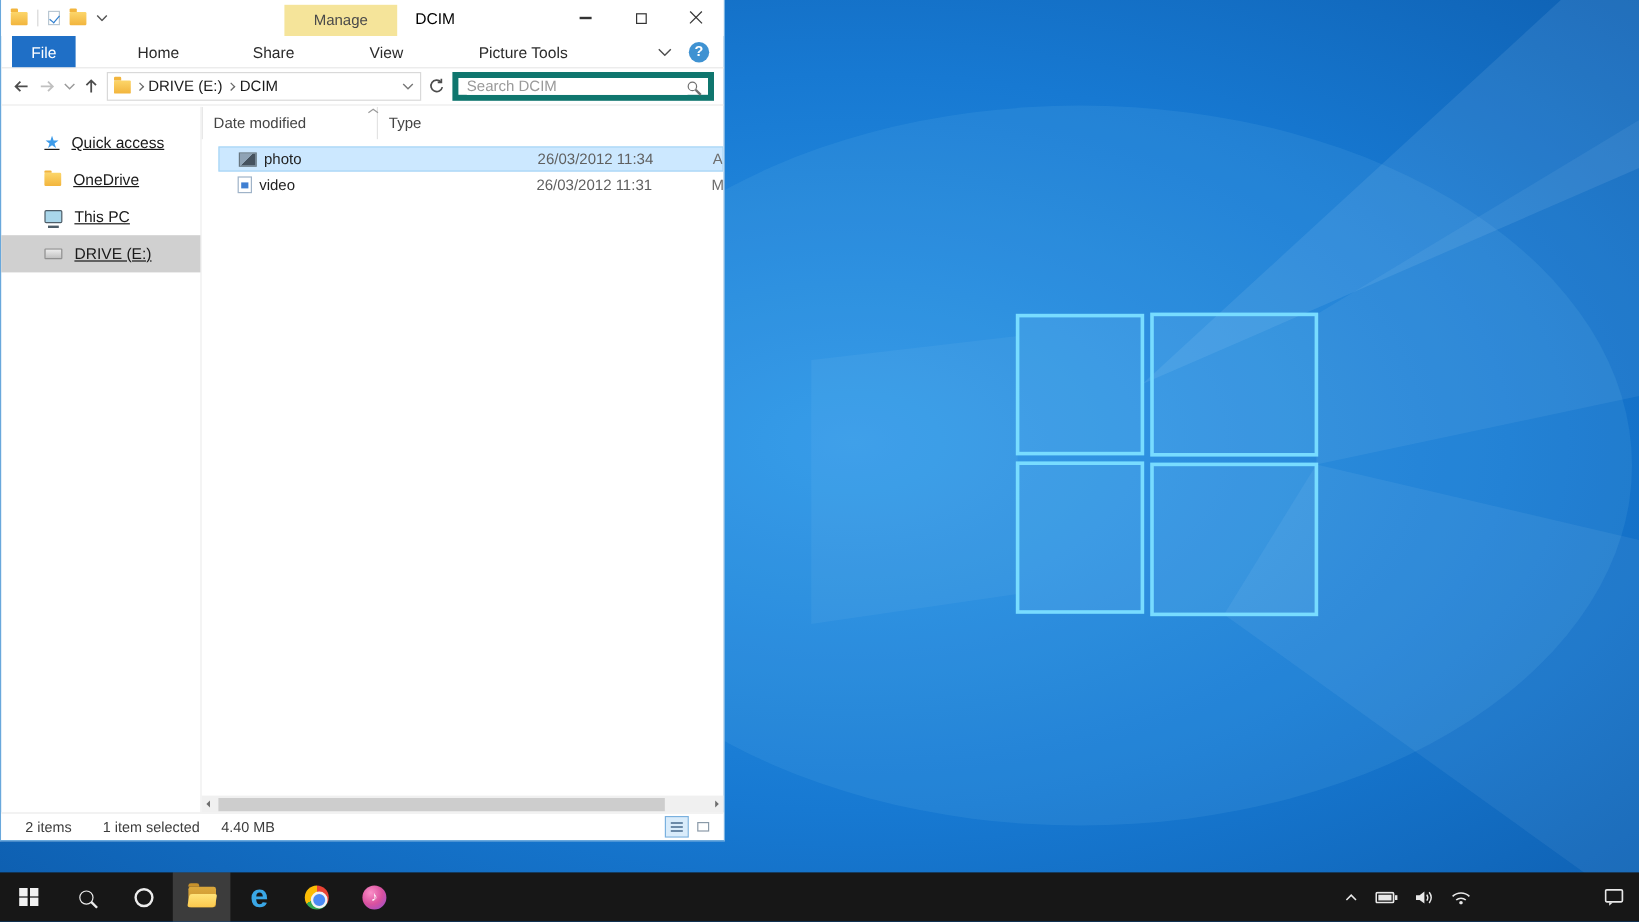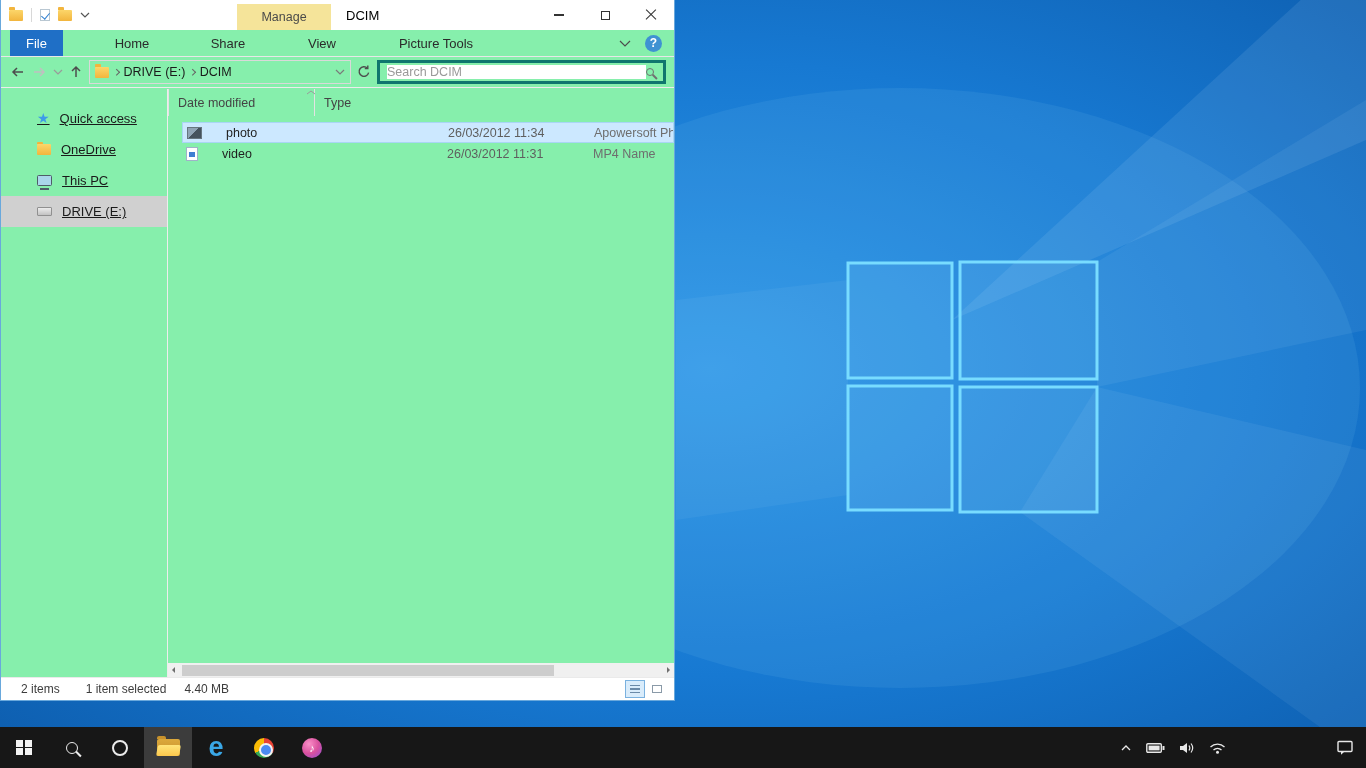--- a/index.html
+++ b/index.html
@@ -1,21 +1,21 @@
 <!DOCTYPE html>
 <html><head>
 <meta charset="utf-8">
 <style>
   * { margin:0; padding:0; box-sizing:border-box; }
   html,body { width:1366px; height:768px; overflow:hidden; font-family:"Liberation Sans", sans-serif; background:#0b57a6; }
   .desktop { position:absolute; inset:0; }
   .wallpaper { position:absolute; left:0; top:0; }
 
   
-  .explorer { position:absolute; left:0; top:0; width:675px; height:701px; background:#86efac;
+  .explorer { position:absolute; left:0; top:0; width:604px; height:701px; background:#ffffff;
               border:1px solid #69a8dc; border-top:none; color:#1a1a1a; font-size:13px; }
 
   .titlebar { position:relative; height:30px; background:#fff; }
   .qat { position:absolute; left:8px; top:0; height:30px; display:flex; align-items:center; gap:8px; }
   .qat-sep { width:1px; height:14px; background:#d8d8d8; }
   .icon-folder-sm { width:14px; height:11px; background:linear-gradient(#fcd66a,#f2b53d); border-radius:1px; position:relative; flex:none; }
   .icon-folder-sm::before { content:""; position:absolute; top:-2.5px; left:0; width:6px; height:2.5px; background:#f2b53d; border-radius:1px 1px 0 0; }
   .qat-props { width:10px; height:12px; background:#fff; border:1px solid #b9c7d2; position:relative; }
   .qat-props::after { content:""; position:absolute; left:2px; top:1px; width:4px; height:7px;
                       border-right:1.6px solid #2f7fd0; border-bottom:1.6px solid #2f7fd0; transform:rotate(40deg); }
@@ -40,21 +40,21 @@
   .tab-pictools { width:94px; margin-left:6px; }
   .ribbon-right { margin-left:auto; display:flex; align-items:center; gap:14px; padding-right:12px; }
   .help-circle { width:17px; height:17px; border-radius:50%; background:#3f92d2; display:flex; align-items:center; justify-content:center; }
   .help-circle::before { content:"?"; color:#fff; font-size:12px; font-weight:bold; }
 
   .addrrow { display:flex; align-items:center; height:31px; padding:0 8px; gap:5px; border-bottom:1px solid #ececec; }
   .addr-box { width:262px; height:24px; border:1px solid #d9d9d9; display:flex; align-items:center; padding:0 5px; gap:5px; }
   .crumb { font-size:12.5px; color:#1a1a1a; white-space:nowrap; }
   .crumb-sep { width:4.5px; height:4.5px; border-right:1.2px solid #666; border-bottom:1.2px solid #666; transform:rotate(-45deg); flex:none; }
   .addr-spacer { flex:1; }
-  .search-box { flex:1; height:24px; border:3px solid #0f766e; display:flex; align-items:center; padding:0 7px; }
+  .search-box { flex:1; height:24px; border:5px solid #0f766e; display:flex; align-items:center; padding:0 7px; }
   .search-box input { border:none; outline:none; flex:1; font-size:12.5px; color:#333; font-family:"Liberation Sans", sans-serif; }
   .search-box input::placeholder { color:#9a9a9a; }
   .mag { width:8px; height:8px; border:1.5px solid #707070; border-radius:50%; position:relative; flex:none; margin-right:2px; }
   .mag::after { content:""; position:absolute; right:-4.5px; bottom:-2px; width:6px; height:1.5px; background:#707070; transform:rotate(45deg); }
 
   .main { position:absolute; top:89px; left:0; right:0; bottom:23px; display:flex; }
   .navpane { width:167px; border-right:1px solid #ededed; padding-top:14px;text-decoration:underline; }
   .nav-item { height:31px; display:flex; align-items:center; gap:10px; padding-left:36px; font-size:13px; position:relative; cursor:default; }
   .nav-item.selected { background:#d0d0d0; }
   .icon-star::before { content:"★"; color:#3d9be9; font-size:14px; line-height:14px; }
@@ -67,21 +67,21 @@
   .listpane { flex:1; position:relative; overflow:hidden; }
   .cols { position:relative; display:flex; align-items:center; height:27px; font-size:12.5px; color:#444; }
   .col { height:100%; display:flex; align-items:center; }
   .col-name { width:270px; padding-left:18px; }
   .col-date { width:146px; padding-left:9px; border-left:1px solid #e3e3e3; }
   .col-type { flex:1; padding-left:9px; border-left:1px solid #e3e3e3; }
   .sortmark { position:absolute; left:138px; top:1px; }
   .rows { margin-top:6px; }
   .row { height:21px; display:flex; align-items:center; font-size:12.5px; margin-left:14px; cursor:default; }
   .row.selected { background:#cce8ff; border:1px solid #a9d6f5; }
-  .cell-name { width:256px; padding-left:4px; display:flex; align-items:center; gap:24px; color:#1f1f1f; }
+  .cell-name { width:256px; padding-left:16px; display:flex; align-items:center; gap:6px; color:#1f1f1f; }
   .cell-date { width:146px; padding-left:9px; color:#5f5f5f; }
   .cell-type { flex:1; padding-left:9px; color:#6e6e6e; white-space:nowrap; overflow:hidden; }
   .icon-photo { width:15px; height:12px; border:1px solid #66757f; background:linear-gradient(135deg,#8fa3b5 0 45%,#45525e 45%); flex:none; }
   .icon-video { width:12px; height:14px; border:1px solid #9fb3c8; background:#fff; position:relative; flex:none; }
   .icon-video::after { content:""; position:absolute; left:2px; top:4px; width:6px; height:5px; background:#3f7fd2; }
 
   .hscroll { position:absolute; left:0; right:0; bottom:0; height:14px; background:#f0f0f0; }
   .scroll-arrow { position:absolute; top:3.5px; width:0; height:0; border:3.5px solid transparent; }
   .scroll-arrow.left  { left:4px;  border-right-color:#6e6e6e; border-left:none; }
   .scroll-arrow.right { right:4px; border-left-color:#6e6e6e; border-right:none; }

